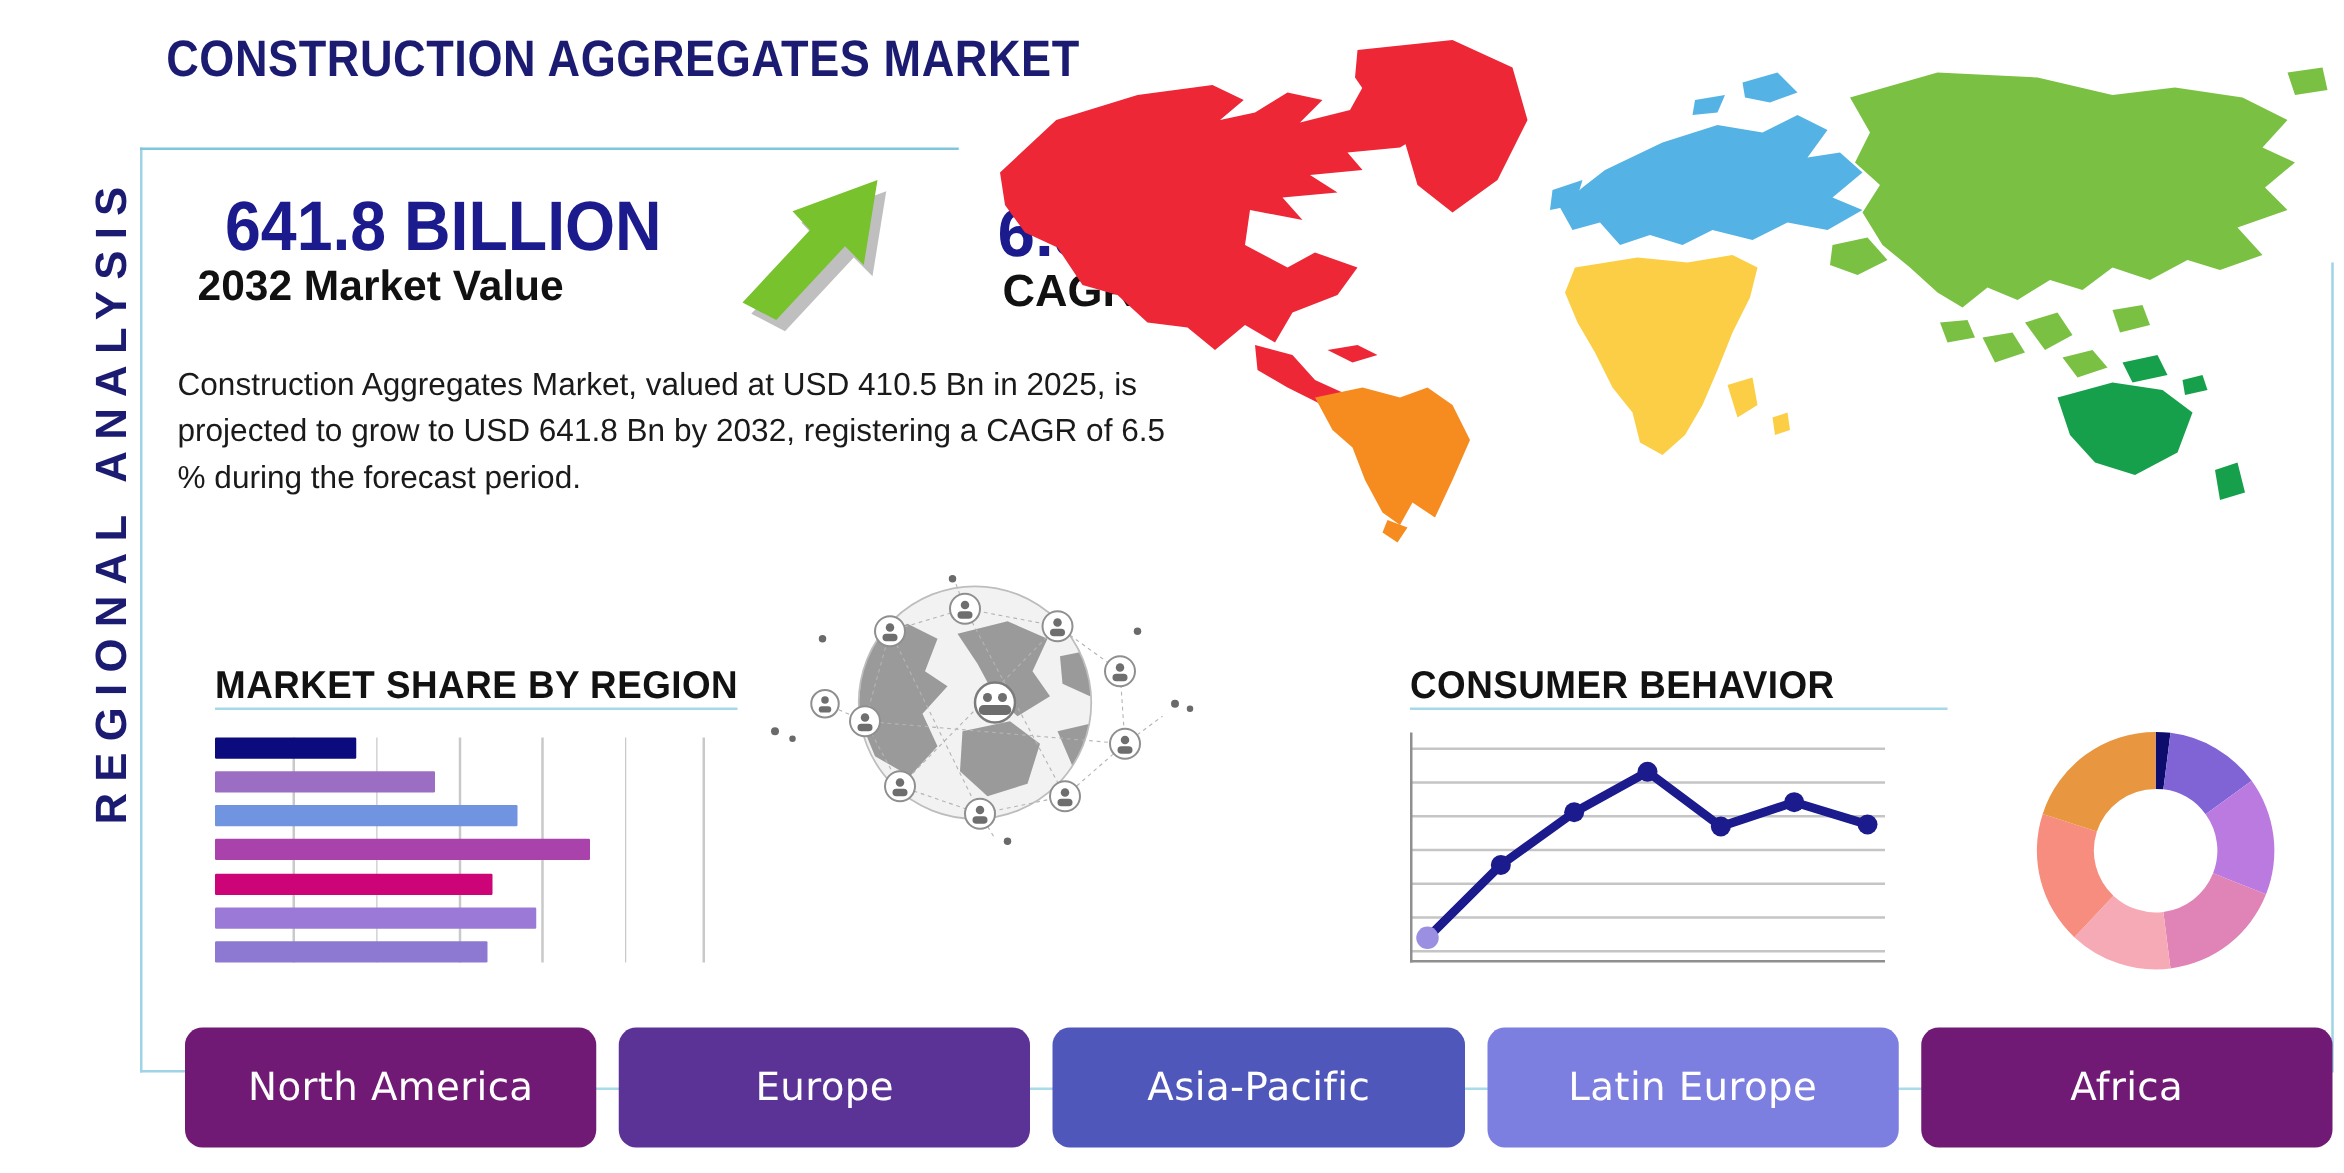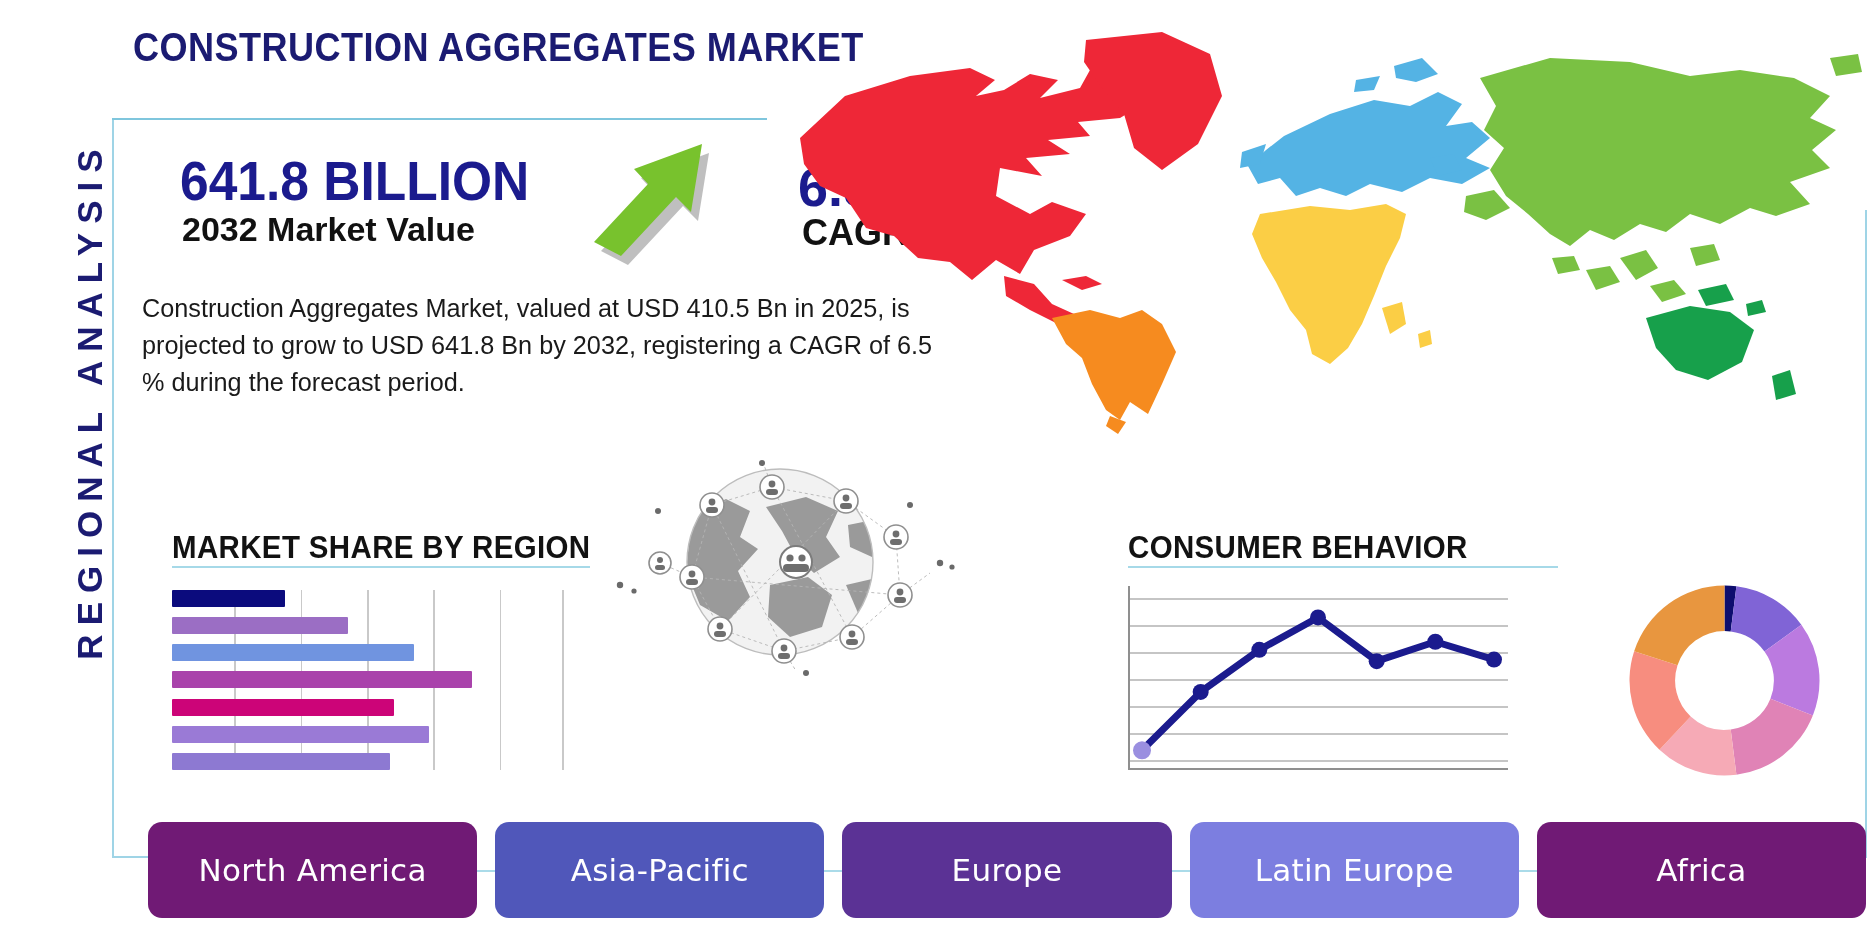--- a/index.html
+++ b/index.html
@@ -38,21 +38,21 @@
   
   .hero{position:absolute;left:150px;top:148px;width:820px;height:120px;}
   .big-value{
     position:absolute;left:30px;top:0px;
     font-family:"Liberation Sans Narrow","Liberation Sans",sans-serif;
     font-size:56px;font-weight:bold;color:#1b1b8e;
     transform:scaleX(.92);transform-origin:left center;white-space:nowrap;
   }
   .big-sub{
     position:absolute;left:8px;top:62px;
-    font-size:34px;font-weight:bold;color:#111;white-space:nowrap;margin-left:24px;
+    font-size:34px;font-weight:bold;color:#111;white-space:nowrap;
   }
   .cagr-value{
     position:absolute;left:648px;top:8px;
     font-family:"Liberation Sans Narrow","Liberation Sans",sans-serif;
     font-size:54px;font-weight:bold;color:#1b1b8e;white-space:nowrap;
   }
   .cagr-label{
     position:absolute;left:652px;top:64px;
     font-size:36px;font-weight:bold;color:#111;white-space:nowrap;
   }
@@ -309,19 +309,19 @@
         <path d="M 179.35661446562 46.66040103221505 A 95 95 0 0 1 190.82876615938386 137.4718325050444 L 148.4309584028796 120.6853529026231 A 49.4 49.4 0 0 0 142.4654395221224 73.46340853675183 Z" fill="#bb7ae0"></path>
         <path d="M 190.82876615938386 137.4718325050444 A 95 95 0 0 1 114.40665718860889 196.7508966248754 L 108.69146173807661 151.5104662449352 A 49.4 49.4 0 0 0 148.4309584028796 120.6853529026231 Z" fill="#e083b6"></path>
         <path d="M 114.40665718860889 196.7508966248754 A 95 95 0 0 1 37.46802493677457 171.7520196050341 L 68.68337296712278 138.51105019461772 A 49.4 49.4 0 0 0 108.69146173807661 151.5104662449352 Z" fill="#f6aab6"></path>
         <path d="M 37.46802493677457 171.7520196050341 A 95 95 0 0 1 12.149630951960404 73.14338553438 L 55.51780809501941 87.23456047787761 A 49.4 49.4 0 0 0 68.68337296712278 138.51105019461772 Z" fill="#f78d7f"></path>
         <path d="M 12.149630951960404 73.14338553438 A 95 95 0 0 1 102.49999999999999 7.5 L 102.49999999999999 53.1 A 49.4 49.4 0 0 0 55.51780809501941 87.23456047787761 Z" fill="#e8963f"></path>
       </svg>
   </div>
 
   <div class="btnrow" id="btnrow">
       <div class="rbtn" style="background: #701a75;">North America</div>
+      <div class="rbtn" style="background: rgb(91, 50, 149);">Europe</div>
       <div class="rbtn" style="background: rgb(80, 87, 186);">Asia-Pacific</div>
-      <div class="rbtn" style="background: rgb(91, 50, 149);">Europe</div>
       <div class="rbtn" style="background: rgb(124, 126, 224);">Latin Europe</div>
       <div class="rbtn" style="background: #701a75;">Africa</div>
     </div>
 
 </div>
 
 </body></html>

